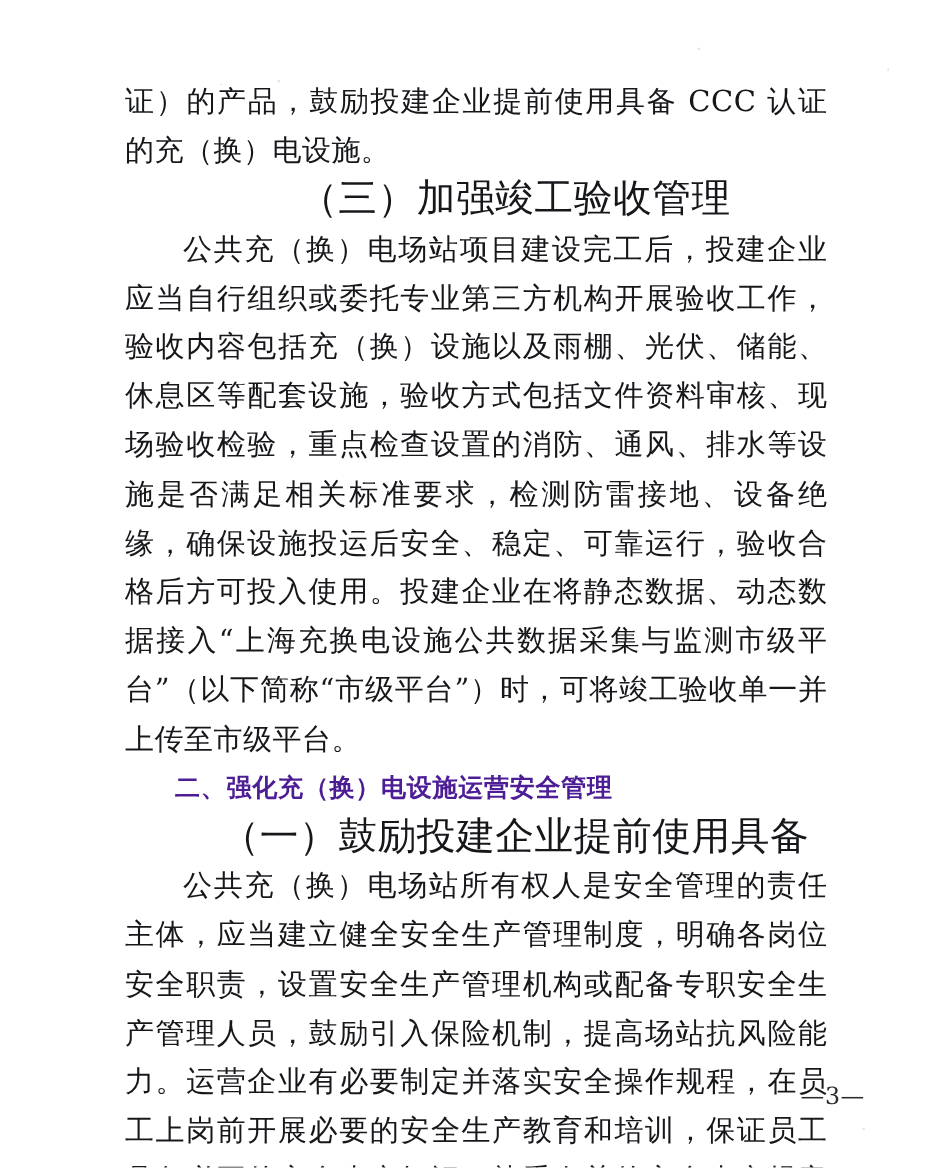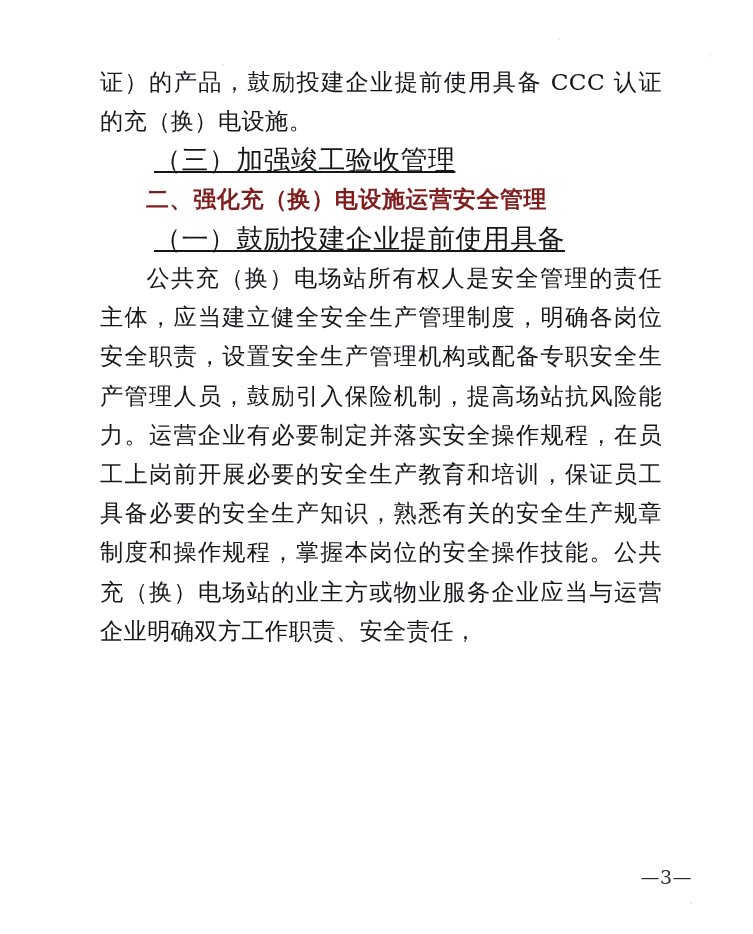--- a/index.html
+++ b/index.html
@@ -47,35 +47,34 @@
   
   .indent2 {
     text-indent: 2em;
   }
 
   
   .subhead {
     margin: 0;
     padding: 0;
     color: #15171a;
-    font-size: 27px;
+    font-size: 31px;
     line-height: 39.2px;
     letter-spacing: 0.4px;
     text-indent: 2em;
-    text-align: left;
+    text-align: center;
     font-weight: 400;
-    text-decoration: underline;
   }
 
   
   .section-head {
     margin: 0;
     padding: 0;
-    color: #7f1d1d;
-    font-size: 23px;
+    color: #4c1d95;
+    font-size: 20px;
     line-height: 39.2px;
     letter-spacing: 0.6px;
     text-indent: 2em;
     text-align: left;
     font-weight: 700;
     font-family: "DejaVu Sans", "Liberation Sans", sans-serif;
   }
 
   
   #page-number {
@@ -102,20 +101,21 @@
 <body>
 
 <div id="page">
 
   <div id="body-column">
 
     <p class="para">证）的产品，鼓励投建企业提前使用具备 CCC 认证的充（换）电设施。</p>
 
     <p class="subhead">（三）加强竣工验收管理</p>
 
+    <p class="para indent2">公共充（换）电场站项目建设完工后，投建企业应当自行组织或委托专业第三方机构开展验收工作，验收内容包括充（换）设施以及雨棚、光伏、储能、休息区等配套设施，验收方式包括文件资料审核、现场验收检验，重点检查设置的消防、通风、排水等设施是否满足相关标准要求，检测防雷接地、设备绝缘，确保设施投运后安全、稳定、可靠运行，验收合格后方可投入使用。投建企业在将静态数据、动态数据接入“上海充换电设施公共数据采集与监测市级平台”（以下简称“市级平台”）时，可将竣工验收单一并上传至市级平台。</p>
 
     <p class="section-head">二、强化充（换）电设施运营安全管理</p>
 
     <p class="subhead">（一）鼓励投建企业提前使用具备</p>
 
     <p class="para indent2">公共充（换）电场站所有权人是安全管理的责任主体，应当建立健全安全生产管理制度，明确各岗位安全职责，设置安全生产管理机构或配备专职安全生产管理人员，鼓励引入保险机制，提高场站抗风险能力。运营企业有必要制定并落实安全操作规程，在员工上岗前开展必要的安全生产教育和培训，保证员工具备必要的安全生产知识，熟悉有关的安全生产规章制度和操作规程，掌握本岗位的安全操作技能。公共充（换）电场站的业主方或物业服务企业应当与运营企业明确双方工作职责、安全责任，</p>
 
   </div>
 
   <div id="page-number">—3—</div>

